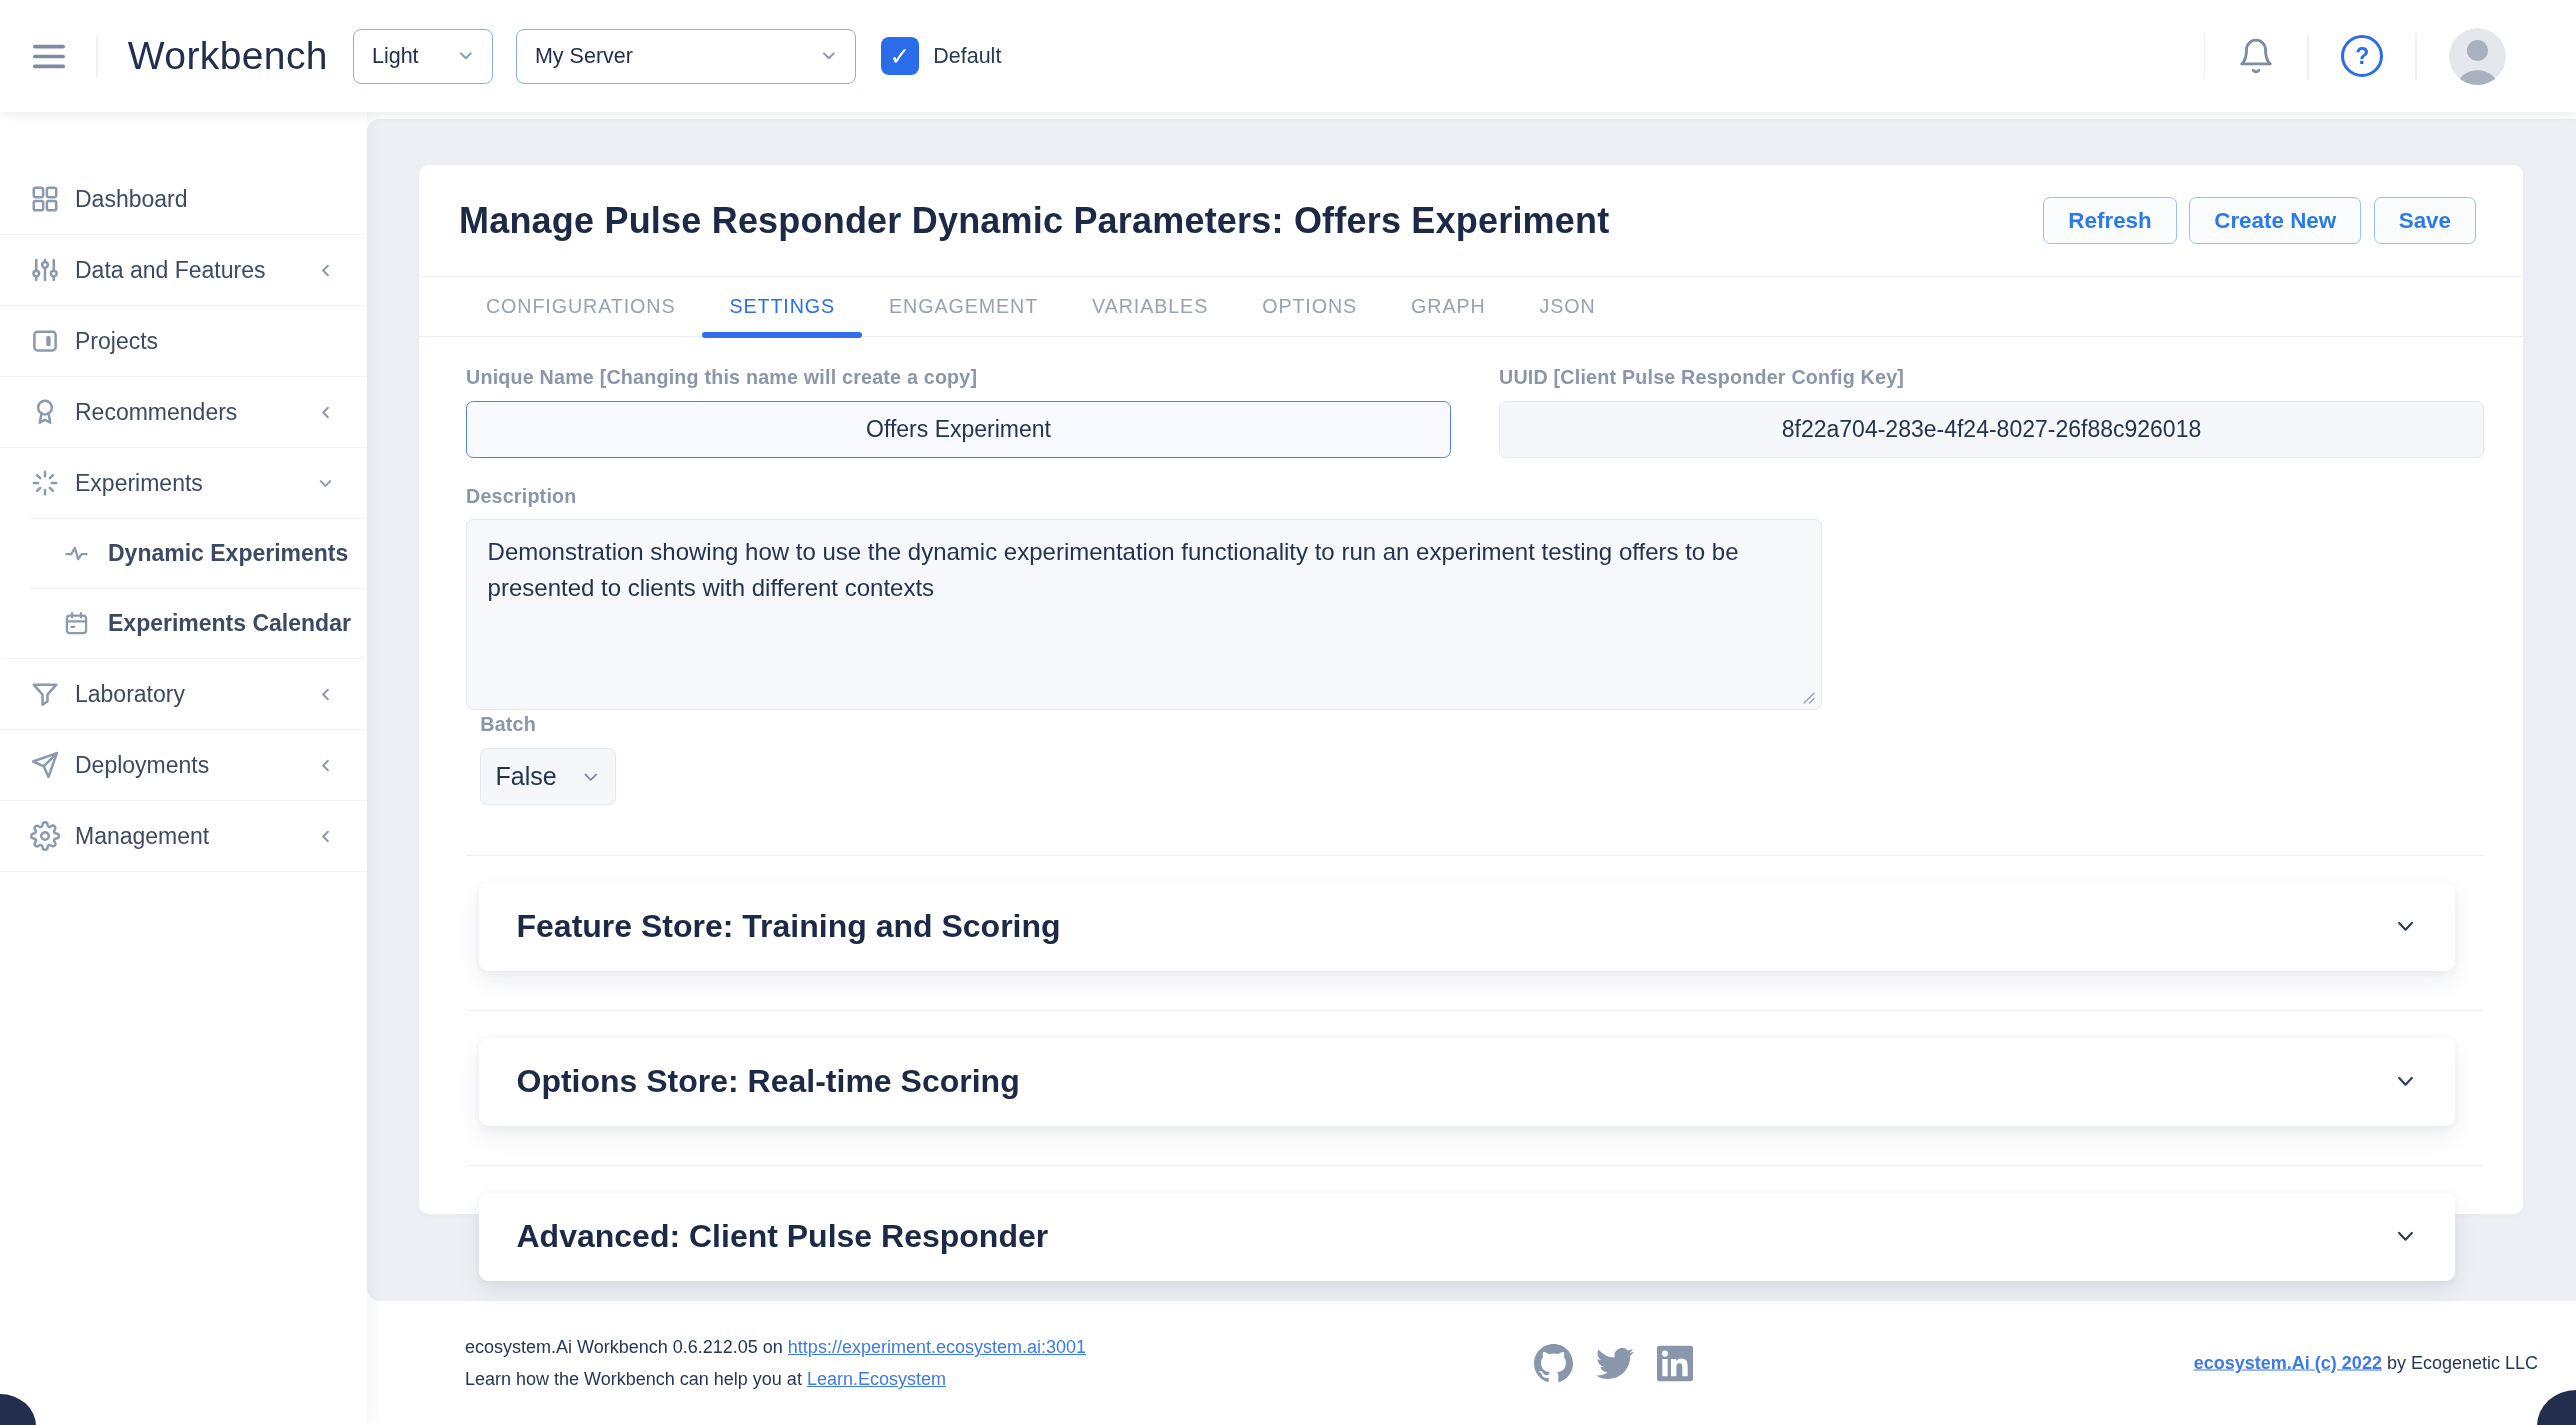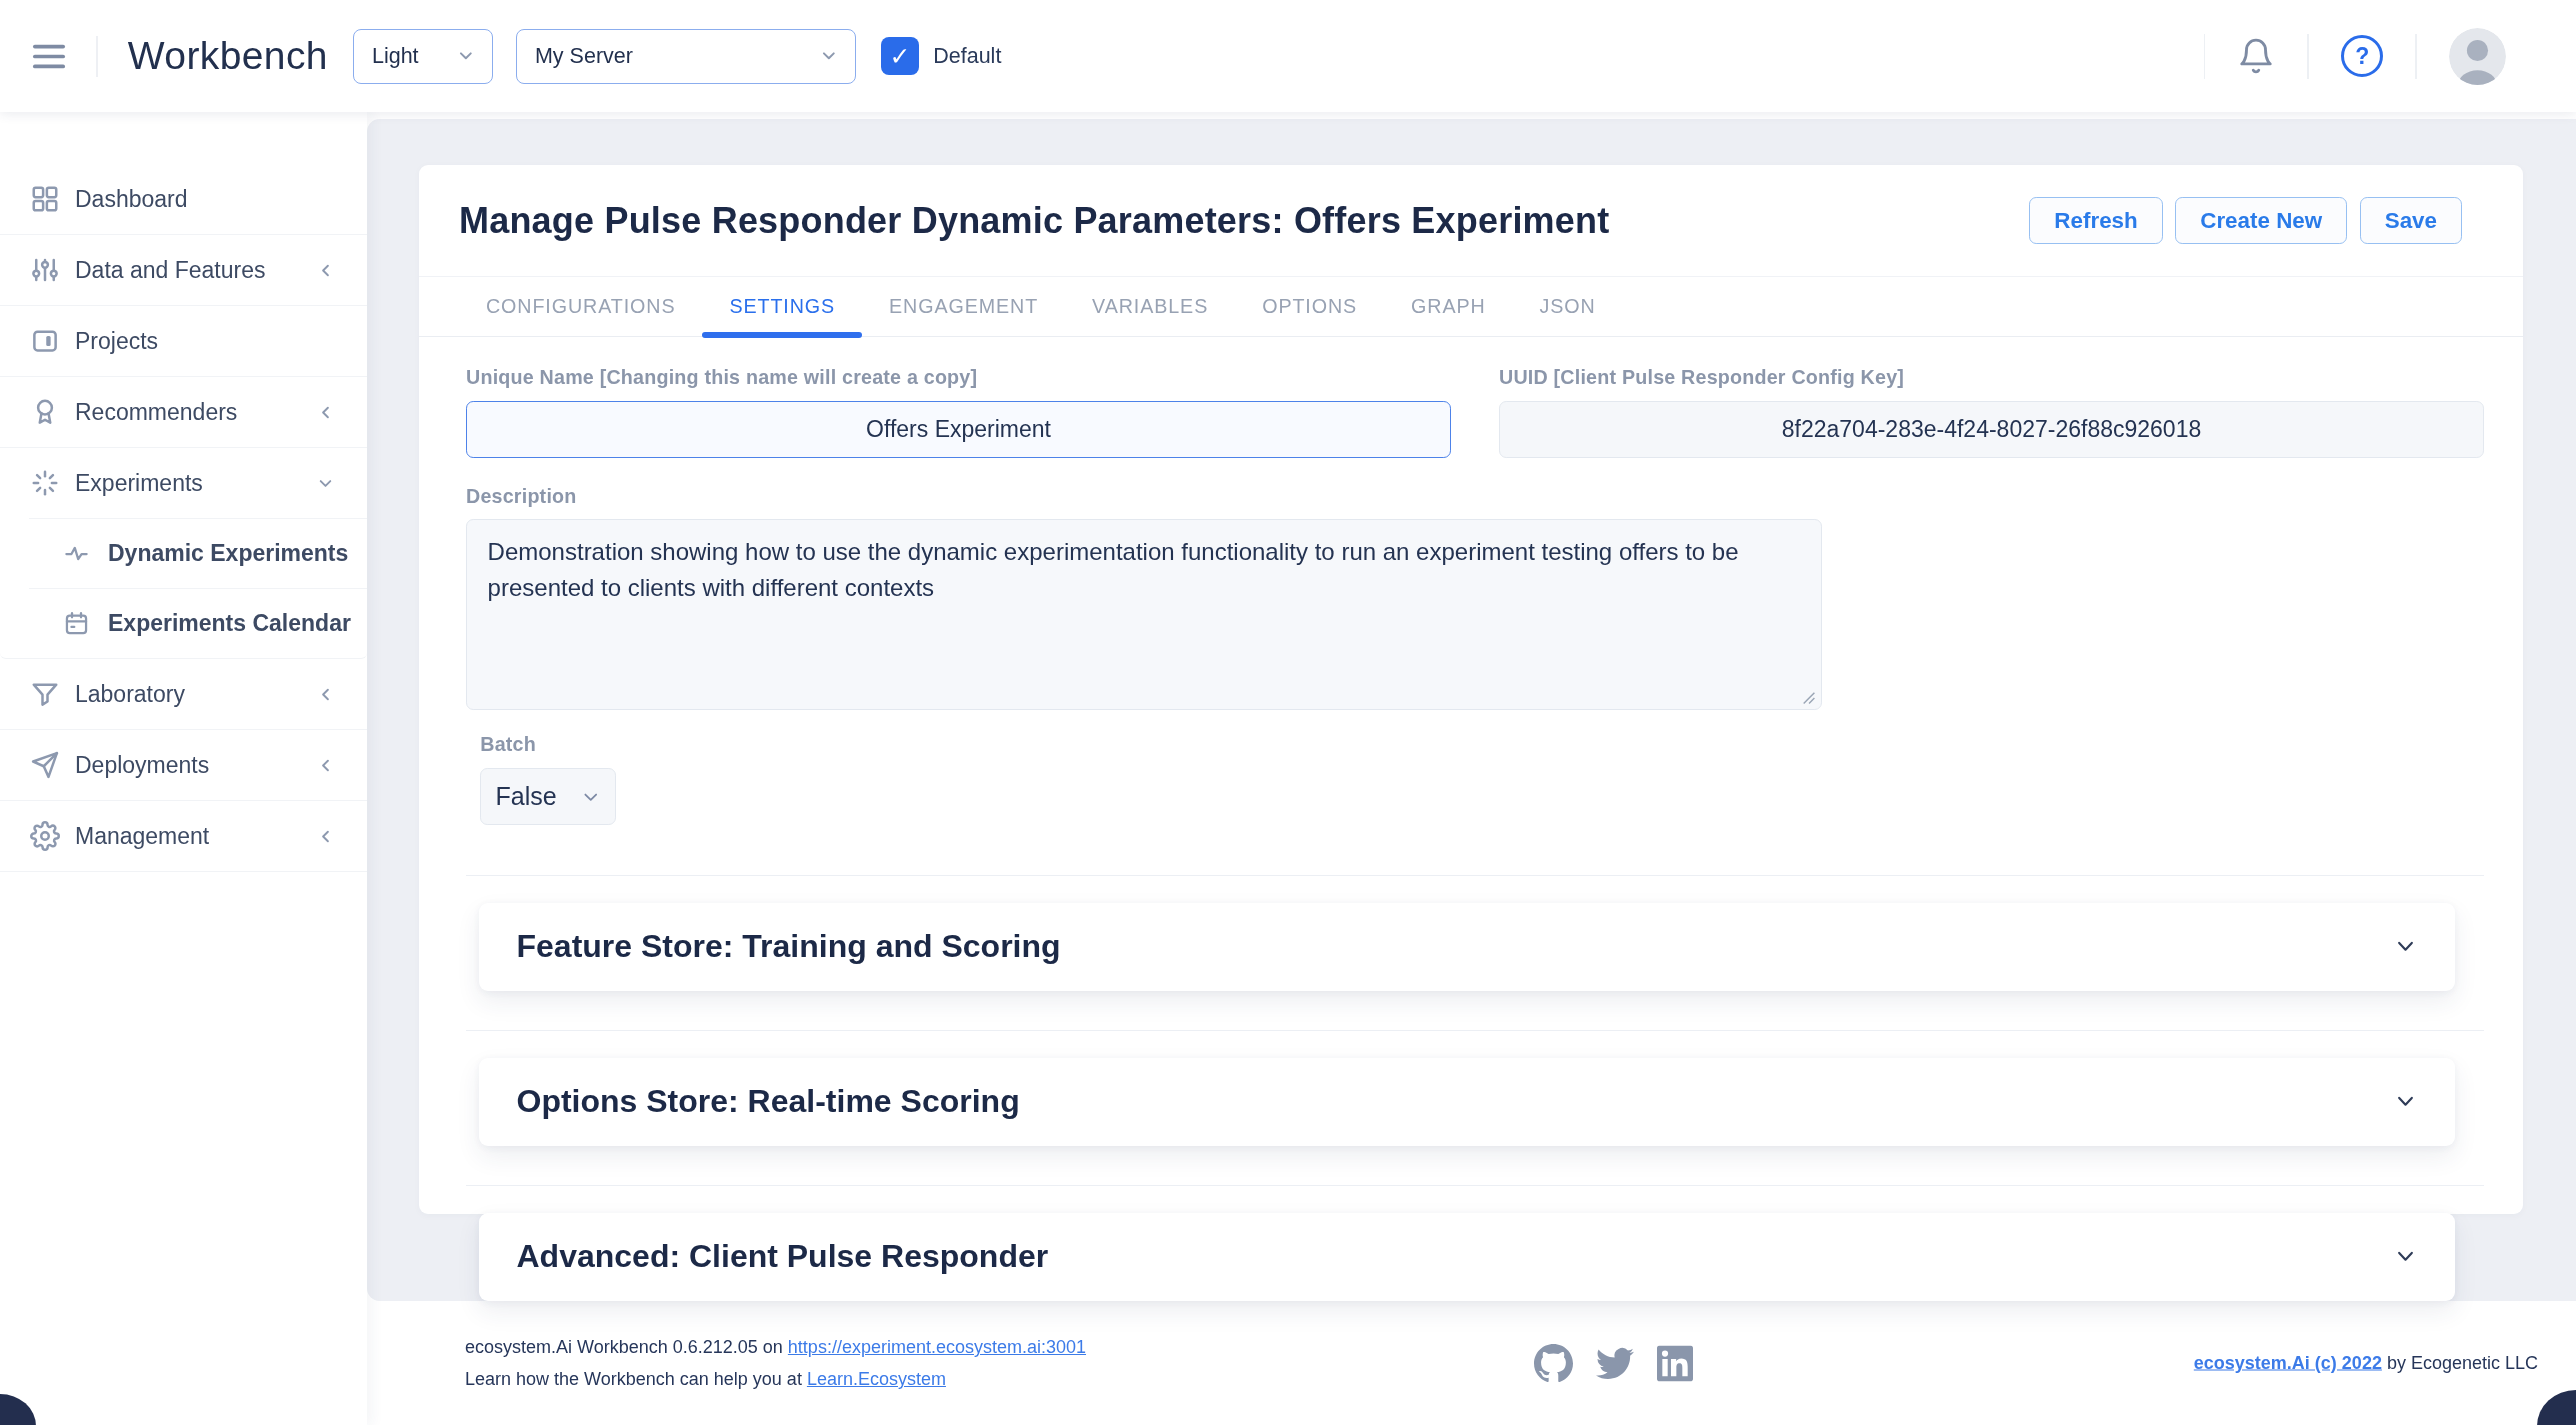--- a/index.html
+++ b/index.html
@@ -51,21 +51,21 @@
   .nav-sub{position:relative;height:70px;display:flex;align-items:center;cursor:pointer;}
   .nav-sub::before{content:"";position:absolute;left:29px;right:0;top:0;
     border-top:1.8px solid #f1f3f6;}
   .nav-sub .nav-ic{width:27px;height:27px;margin-left:63px;}
   .nav-sub .nav-label{margin-left:18px;font-weight:bold;}
   .sub-end{border-bottom:1.8px solid #f1f3f6;border-radius:6px;}
 
   
   .card{position:absolute;left:419px;top:165px;width:2104px;height:1049px;background:#fff;
     border-radius:9px;z-index:5;box-sizing:border-box;box-shadow:0 1.8px 7.2px rgba(45,62,102,.03);}
-  .card-head{height:112px;display:flex;align-items:center;padding:0 61px 0 40px;
+  .card-head{height:112px;display:flex;align-items:center;padding:0 47px 0 40px;
     border-bottom:1.8px solid #f0f2f6;box-sizing:border-box;}
   .page-title{font-size:36px;font-weight:bold;color:#1c2947;letter-spacing:0.2px;}
   .actions{margin-left:auto;display:flex;gap:12.5px;}
   .btn{height:47px;padding:0 24px;border:1.8px solid #97c0f2;border-radius:7.2px;background:#fbfcfe;
     color:#2a7be9;font-weight:bold;font-size:22.4px;display:flex;align-items:center;cursor:pointer;
     font-family:inherit;}
   .tabs{display:flex;padding-left:40px;height:59px;border-bottom:1.8px solid #eaedf2;}
   .tab{padding:0 27px;display:flex;align-items:center;font-size:19.7px;letter-spacing:0.9px;
     color:#98a2b3;position:relative;cursor:pointer;}
   .tab.active{color:#2a6fec;}
@@ -80,21 +80,21 @@
   .tinput.name{border:1.8px solid #4d82e9;background:#f8faff;}
   .tinput.uuid{border:1.8px solid #e3e8ef;background:#f5f7fa;}
 
   .row2{margin-top:27px;display:flex;flex-direction:column;}
   .desc-col{width:1356px;flex:none;}
   .ta-wrap{position:relative;}
   .ta{width:100%;height:191px;box-sizing:border-box;border:1.8px solid #e3e8ef;background:#f6f8fb;
     border-radius:7.2px;padding:14.3px 20.6px;font-size:24px;line-height:36px;color:#243352;
     font-family:inherit;resize:none;outline:none;}
   .ta-handle{position:absolute;right:6.3px;bottom:9px;color:#9aa5b5;}
-  .batch-col{margin-left:14.3px;margin-top:20px;}
+  .batch-col{margin-left:14.3px;}
   .batch-select{width:136px;height:57px;border:1.8px solid #e3e8ef;background:#f5f7fa;
     border-radius:7.2px;display:flex;align-items:center;justify-content:center;gap:23px;
     font-size:25px;color:#243352;box-sizing:border-box;cursor:pointer;}
 
   .hdivider{border-top:1.8px solid #eceff4;margin-top:50px;}
   .hdivider.mid{margin-top:39px;}
   .accordion{margin:27px 29.5px 0 12.5px;height:88px;background:#fff;border-radius:9px;
     box-shadow:0 10.7px 25px rgba(40,55,95,.08),0 1.8px 7.2px rgba(40,55,95,.05);
     display:flex;align-items:center;justify-content:space-between;padding:0 36px 0 38px;
     cursor:pointer;}

